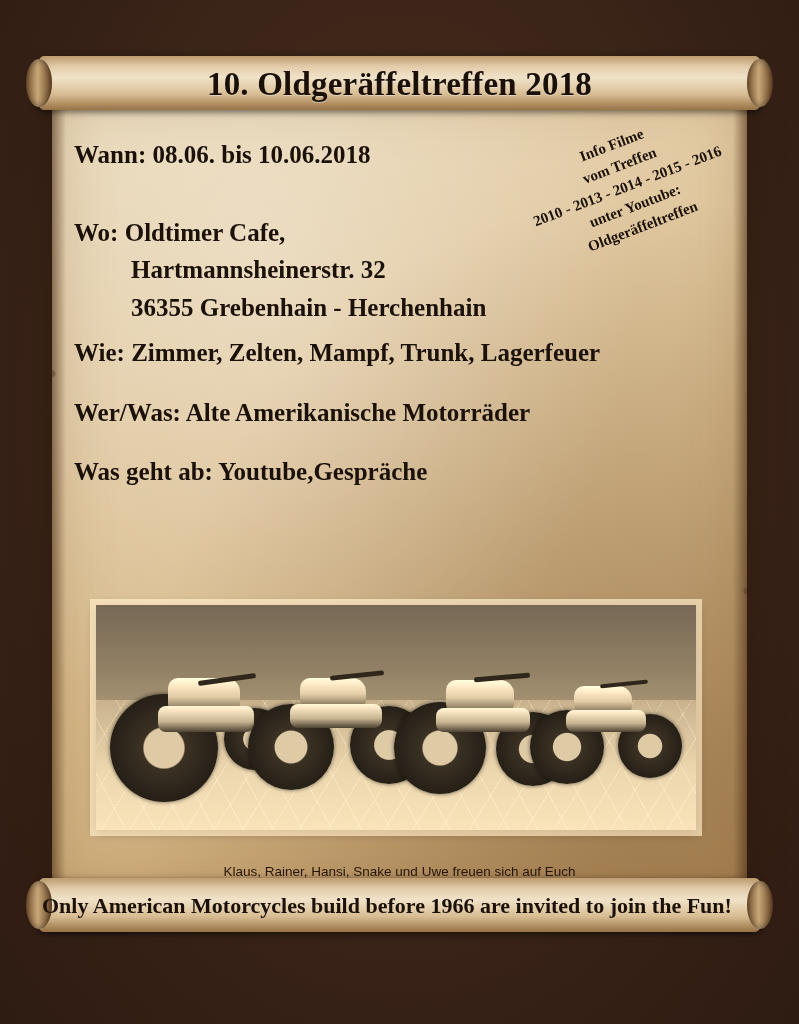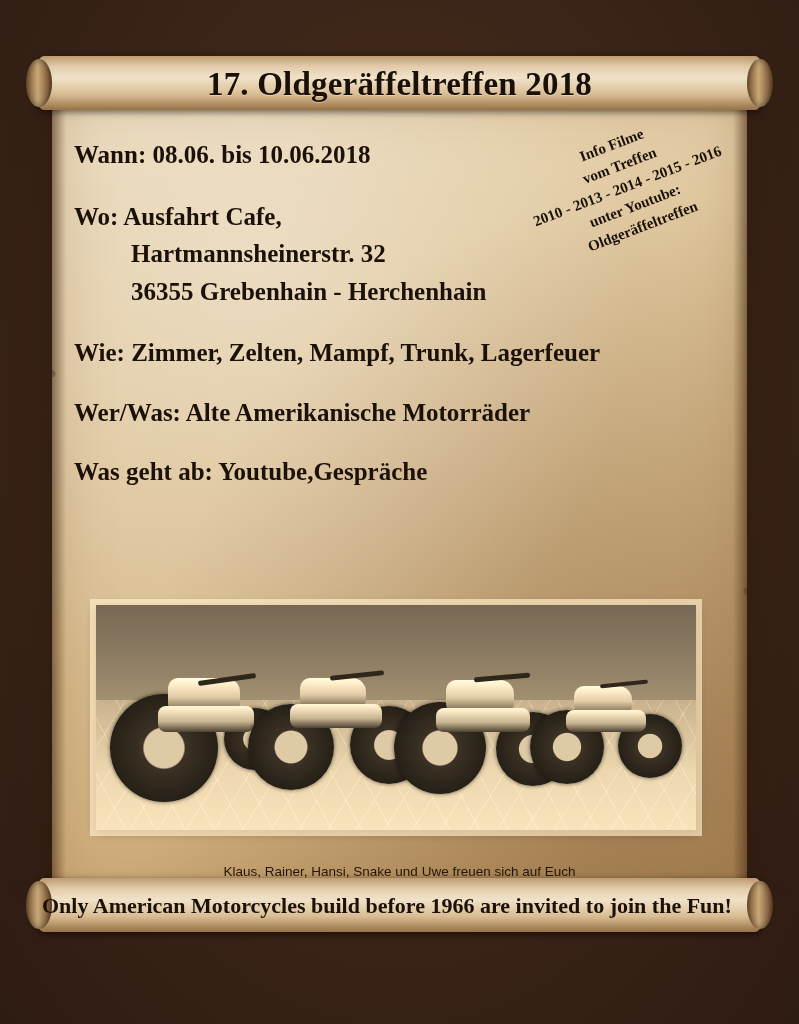--- a/index.html
+++ b/index.html
@@ -120,22 +120,22 @@
   .line {
     color: #1b1108;
     font-weight: bold;
     font-size: 25px;
     margin: 0 0 30px 0;
     line-height: 1.18;
     white-space: nowrap;
   }
   .line.addr { margin-bottom: 8px; }
   .line.indent { margin-left: 57px; margin-bottom: 8px; }
-  .line.indent.last { margin-bottom: 32px; }
-  .line.wann { margin-bottom: 32px; }
+  .line.indent.last { margin-bottom: 16px; }
+  .line.wann { margin-bottom: 48px; }
   .line.ausfahrt { margin-bottom: 10px; }
 
   
   .info-stamp {
     position: absolute;
     right: 22px;
     top: 92px;
     width: 215px;
     transform: rotate(-21deg);
     transform-origin: 50% 50%;
@@ -237,34 +237,34 @@
       <div class="cap left"></div>
       <div class="cap right"></div>
     </div>
 
     <div class="sheet">
       <div class="edge l"></div>
       <div class="edge r"></div>
     </div>
 
     <div class="title-bar">
-      <div class="title">17. Oldgeräffeltreffen 2018</div>
+      <div class="title">10. Oldgeräffeltreffen 2018</div>
     </div>
 
     <div class="info-stamp">
       <div>Info Filme</div>
       <div>vom Treffen</div>
       <div>2010 - 2013 - 2014 - 2015 - 2016</div>
       <div>unter  Youtube:</div>
       <div>Oldgeräffeltreffen</div>
     </div>
 
     <div class="content">
       <p class="line wann">Wann: 08.06. bis 10.06.2018</p>
-      <p class="line addr">Wo: Ausfahrt Cafe,</p>
+      <p class="line addr">Wo: Oldtimer Cafe,</p>
       <p class="line indent">Hartmannsheinerstr. 32</p>
       <p class="line indent last">36355 Grebenhain - Herchenhain</p>
       <p class="line">Wie: Zimmer, Zelten, Mampf, Trunk, Lagerfeuer</p>
       <p class="line">Wer/Was: Alte Amerikanische Motorräder</p>
       <p class="line">Was geht ab: Youtube,Gespräche</p>
     </div>
 
     <div class="photo">
       <div class="sky"></div>
       <div class="ground"></div>

